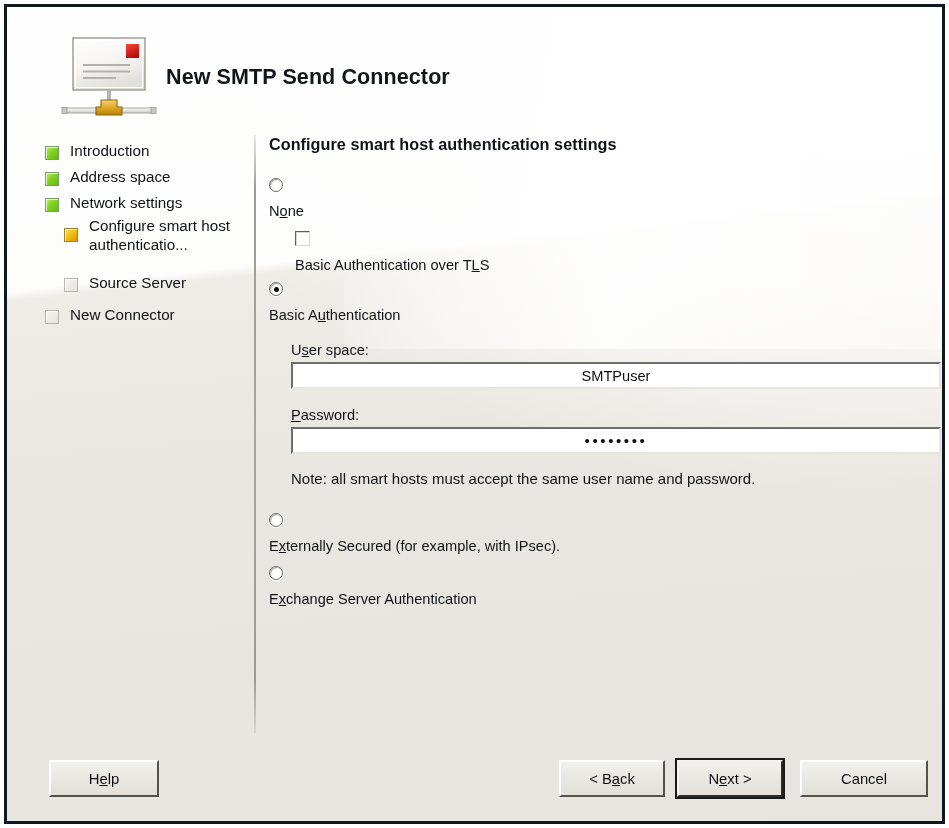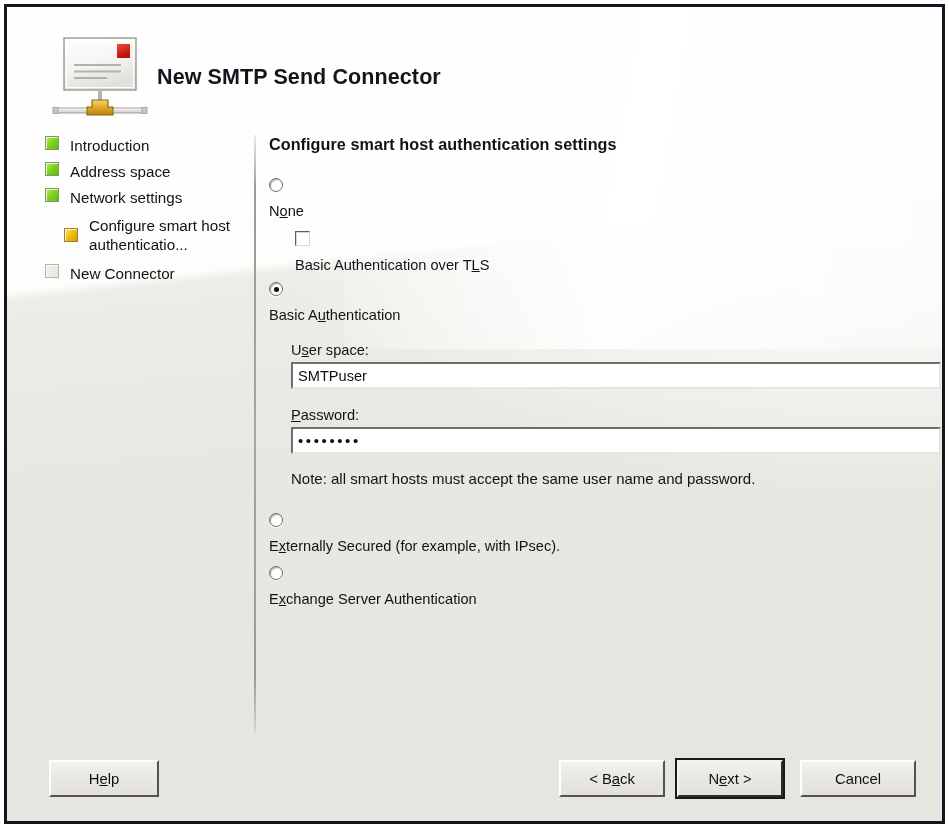--- a/index.html
+++ b/index.html
@@ -41,21 +41,21 @@
     position: absolute;
     left: 36%; top: -10%;
     width: 70%; height: 52%;
     background: linear-gradient(100deg, rgba(255,255,255,0) 0%, rgba(255,255,255,0.85) 46%, rgba(255,255,255,0.2) 100%);
     pointer-events: none;
   }
 
   
   .header {
     position: absolute;
-    left: 8px; top: 0; right: 0; height: 114px;
+    left: 17px; top: 0; right: 0; height: 114px;
   }
   .header-icon {
     position: absolute;
     left: 36px; top: 25px;
     width: 102px; height: 86px;
   }
   .header-title {
     position: absolute;
     left: 142px; top: 58px;
     font-size: 21.5px;
@@ -66,21 +66,21 @@
   }
 
   
   .sidebar {
     position: absolute;
     left: 38px; top: 128px;
     width: 200px;
   }
   .nav-item {
     display: flex;
-    align-items: flex-start;
+    align-items: flex-end;
     gap: 11px;
     min-height: 26px;
     padding: 1px 0;
     color: #101316;
     font-size: 15.2px;
     line-height: 19px;
     white-space: nowrap;
   }
   .nav-item.indent { margin-left: 19px; }
   .nav-item.wrap {
@@ -193,20 +193,21 @@
     border-top: 2px solid #6e6e6a;
     border-left: 2px solid #6e6e6a;
     border-right: 2px solid #e6e5e0;
     border-bottom: 2px solid #e6e5e0;
     display: flex;
     align-items: center;
     padding: 0 5px;
     font-size: 14.6px;
     color: #0d0d0d;
     overflow: hidden;
+    justify-content: center;
   }
   .textfield.pw {
     font-size: 15px;
     letter-spacing: 2.6px;
   }
   .note {
     margin: 16px 0 0 22px;
     font-size: 15px;
     color: #101316;
   }
@@ -241,21 +242,21 @@
     border-top: 2px solid #f4f3ef;
     border-left: 2px solid #f4f3ef;
     border-right: 2px solid #2c2b28;
     border-bottom: 2px solid #2c2b28;
     outline: 2px solid #1a1a18;
     outline-offset: 0px;
   }
   #btn-help   { left: 42px;  bottom: 24px; width: 110px; }
   #btn-back   { left: 552px; bottom: 24px; width: 106px; }
   #btn-next   { left: 670px; bottom: 24px; width: 106px; }
-  #btn-cancel { left: 793px; bottom: 24px; width: 116px; }
+  #btn-cancel { left: 793px; bottom: 24px; width: 128px; }
 </style>
 </head>
 <body>
 
 <div class="window-frame">
   <div class="window-inner">
     <div class="bg-sweep"></div>
     <div class="bg-sweep2"></div>
 
     <div class="header">
@@ -321,20 +322,24 @@
       <div class="nav-item">
         <span class="step-box done"></span>
         <span class="nav-label">Network settings</span>
       </div>
 
       <div class="nav-item indent wrap">
         <span class="step-box current"></span>
         <span class="nav-label">Configure smart host authenticatio...</span>
       </div>
 
+      <div class="nav-item indent" style="margin-top:10px;">
+        <span class="step-box pending"></span>
+        <span class="nav-label">Source Server</span>
+      </div>
 
       <div class="nav-item" style="margin-top:6px;">
         <span class="step-box pending"></span>
         <span class="nav-label">New Connector</span>
       </div>
 
     </div>
 
     <div class="vsep"></div>
 

